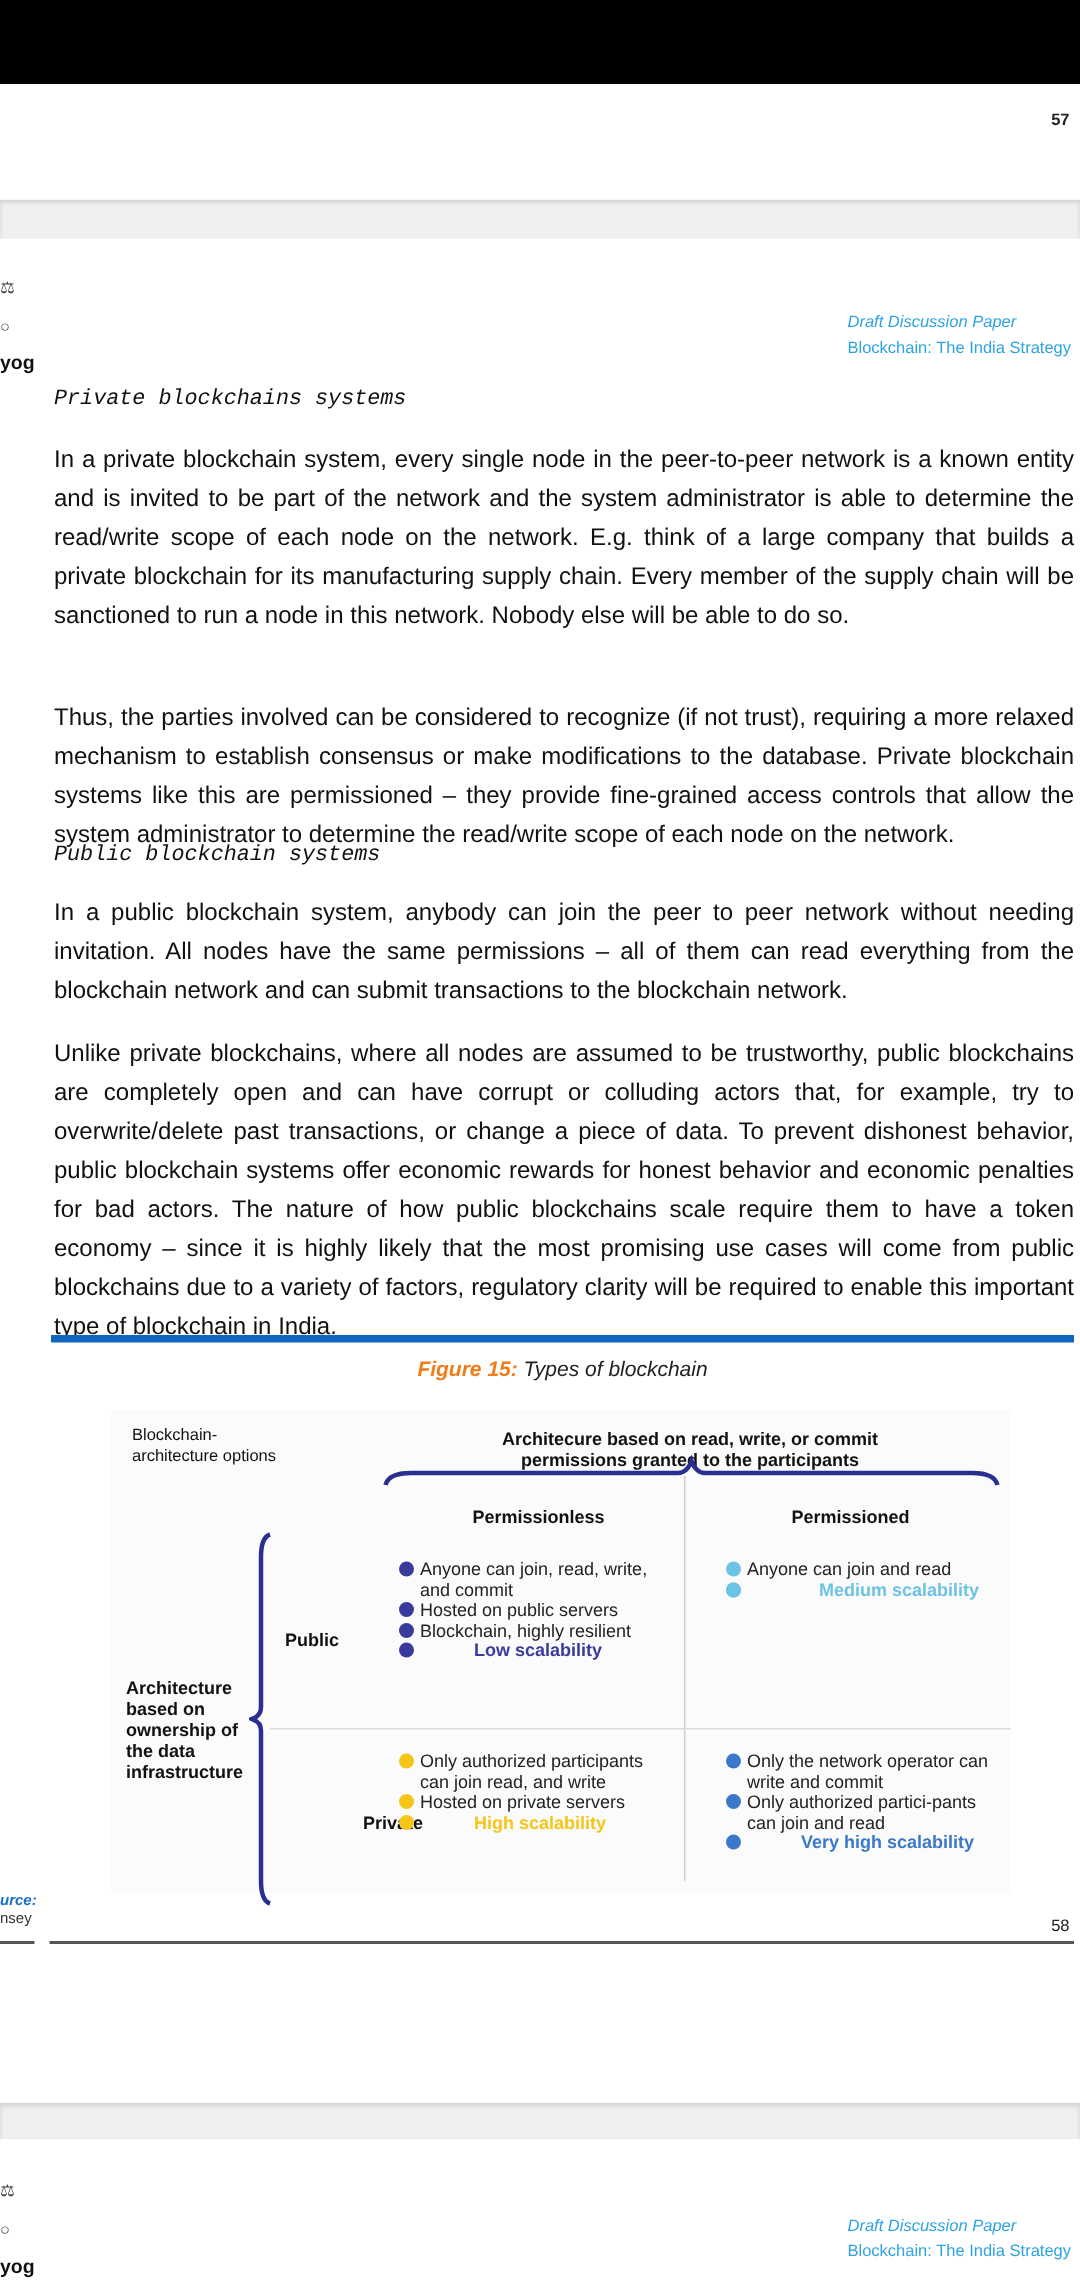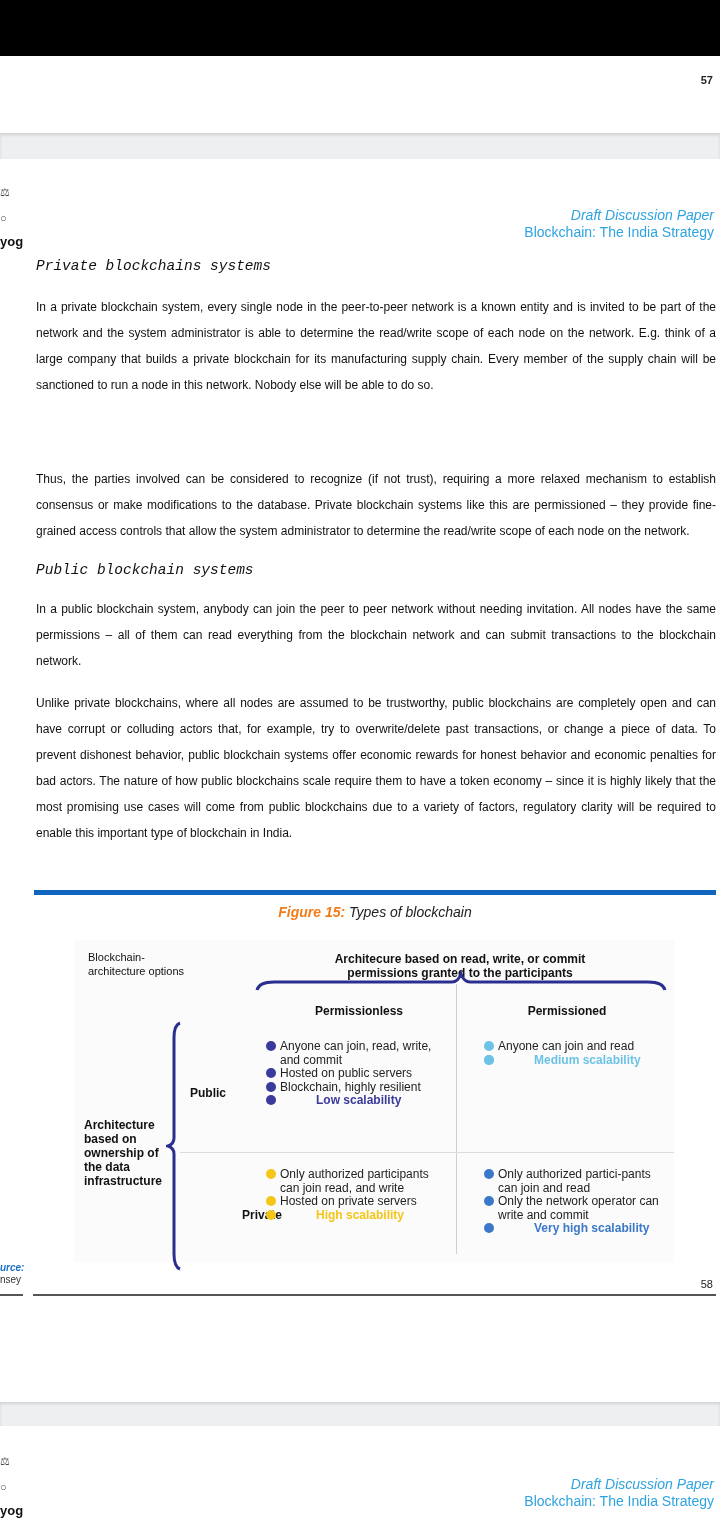--- a/index.html
+++ b/index.html
@@ -5,24 +5,24 @@
   html, body { margin:0; padding:0; }
   body { width:720px; height:1520px; position:relative; overflow:hidden; background:#ffffff; font-family:"Liberation Sans", sans-serif; color:#111; }
   .topbar { position:absolute; left:0; top:0; width:720px; height:56px; background:#000; }
   .page-num { position:absolute; right:7px; font-size:11px; color:#222; }
   .page-num.bold { font-weight:bold; }
   .gap { position:absolute; left:0; width:720px; background:#eeeff1; }
   .gap.top { box-shadow: inset 0 2px 3px rgba(0,0,0,0.12); }
   .logo { position:absolute; left:0; width:40px; height:60px; }
   .logo .glyph { position:absolute; left:0; font-size:11px; color:#444; line-height:12px; }
   .logo .name { position:absolute; left:0; font-weight:bold; font-size:13px; color:#111; }
-  .hdr { position:absolute; right:6px; text-align:right; color:#2ea3e0; font-size:14px; line-height:17px; }
+  .hdr { position:absolute; right:6px; text-align:left; color:#2ea3e0; font-size:11px; line-height:17px; }
   .hdr .l1 { font-style:italic; }
   .subhead { position:absolute; left:36px; font-style:italic; font-size:14.5px; color:#111;font-family:Liberation Mono, monospace; }
-  .para { position:absolute; left:36px; width:680px; font-size:12px; line-height:26px; text-align:justify; color:#111; }
+  .para { position:absolute; left:36px; width:680px; font-size:16px; line-height:26px; text-align:justify; color:#111; }
   .blue-rule { position:absolute; left:34px; top:890px; width:682px; height:5px; background:#1065bf; }
   .fig-title { position:absolute; left:0; width:750px; top:904px; text-align:center; font-size:14px; font-style:italic; color:#222; }
   .fig-title .lab { color:#f07d1a; font-weight:bold; }
   .diagram { position:absolute; left:74px; top:940px; width:600px; height:322px; background:#fbfbfb; }
   .d-text { position:absolute; font-size:12px; color:#111; line-height:14px; }
   .d-bold { font-weight:bold; }
   .bl { position:absolute; font-size:12px; line-height:13.5px; color:#222; }
   .bl .row { position:relative; padding-left:14px; }
   .bl .dot { position:absolute; left:0; top:1px; width:10px; height:10px; border-radius:50%; }
   .bl .hl { font-weight:bold;padding-left:36px; }
@@ -92,32 +92,32 @@
   <div class="bl" style="left:192px; top:100px; width:185px;">
     <div class="row"><span class="dot" style="background:#3a3a9c;"></span><span>Anyone can join, read, write, and commit</span></div>
     <div class="row"><span class="dot" style="background:#3a3a9c;"></span><span>Hosted on public servers</span></div>
     <div class="row"><span class="dot" style="background:#3a3a9c;"></span><span>Blockchain, highly resilient</span></div>
     <div class="row"><span class="dot" style="background:#3a3a9c;"></span><span class="hl" style="color:#3a3a9c;">Low scalability</span></div>
   </div>
 
   <div class="bl" style="left:410px; top:100px; width:180px;">
     <div class="row"><span class="dot" style="background:#6cc3e6;"></span><span>Anyone can join and read</span></div>
     <div class="row"><span class="dot" style="background:#6cc3e6;"></span></div>
-    <div class="row"><span class="dot" style="background:#6cc3e6;"></span><span class="hl" style="color:#6cc3e6;">Medium scalability</span></div>
+    <div class="row"><span class="dot" style="background:#6cc3e6;"></span><span class="hl" style="color:#6cc3e6;margin-left:12px;">Medium scalability</span></div>
   </div>
 
   <div class="bl" style="left:192px; top:228px; width:180px;">
     <div class="row"><span class="dot" style="background:#f5c518;"></span><span>Only authorized participants can join read, and write</span></div>
     <div class="row"><span class="dot" style="background:#f5c518;"></span><span>Hosted on private servers</span></div>
     <div class="row"><span class="dot" style="background:#f5c518;"></span><span class="hl" style="color:#f5c518;">High scalability</span></div>
   </div>
 
   <div class="bl" style="left:410px; top:228px; width:180px;">
+    <div class="row"><span class="dot" style="background:#3b78c9;"></span><span>Only the network operator can write and commit</span></div>
     <div class="row"><span class="dot" style="background:#3b78c9;"></span><span>Only authorized partici-pants can join and read</span></div>
-    <div class="row"><span class="dot" style="background:#3b78c9;"></span><span>Only the network operator can write and commit</span></div>
     <div class="row"><span class="dot" style="background:#3b78c9;"></span><span class="hl" style="color:#3b78c9;">Very high scalability</span></div>
   </div>
 </div>
 
 <div class="source">
   <div class="s1">urce:</div>
   <div class="s2">nsey</div>
 </div>
 <div class="bottom-rule" style="left:0; width:23px;"></div>
 <div class="bottom-rule" style="left:33px; width:683px;"></div>

